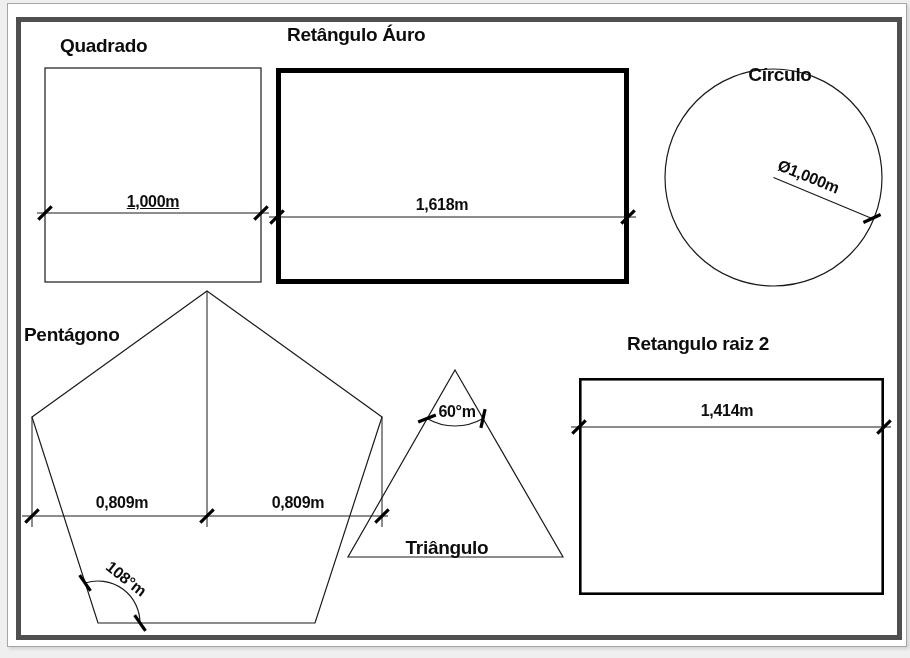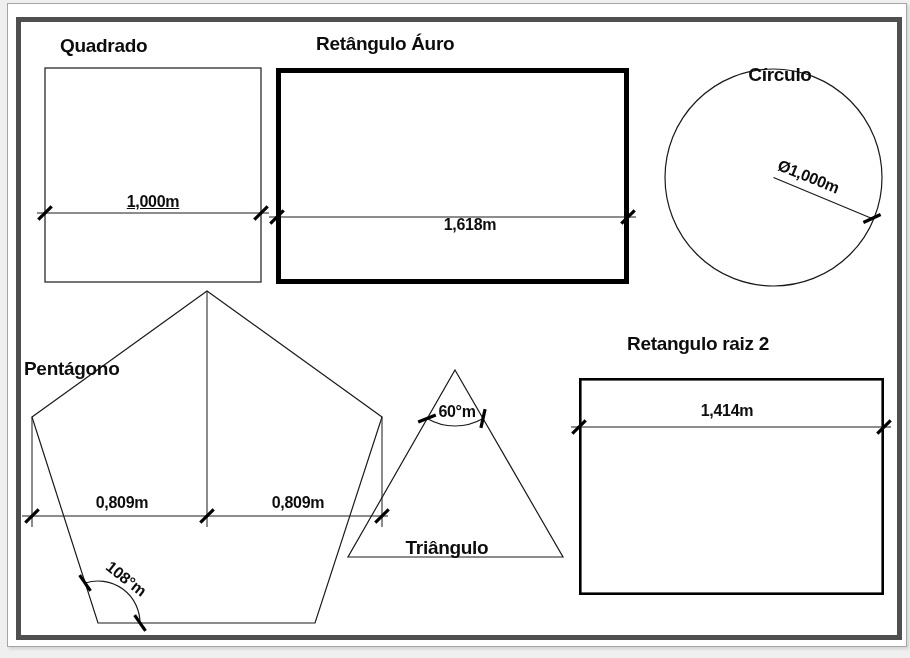--- a/index.html
+++ b/index.html
@@ -114,33 +114,33 @@
   </g>
   <g>
     <line x1="571" y1="427" x2="891" y2="427" stroke-width="1"></line>
     <line x1="572.3" y1="433.7" x2="585.7" y2="420.3" stroke="#000" stroke-width="3.2"></line>
     <line x1="877.3" y1="433.7" x2="890.7" y2="420.3" stroke="#000" stroke-width="3.2"></line>
   </g>
 </svg>
 
 <div class="label shape-title" style="left:23px; top:35px;margin-left:37px;">Quadrado</div>
 
-<div class="label shape-title" style="left:287px; top:33px;margin-left:29px;">Retângulo Áuro</div>
+<div class="label shape-title" style="left:287px; top:24px;">Retângulo Áuro</div>
 
 <div class="label shape-title centered" style="left:780px; top:35px;margin-top:29px;">Círculo</div>
 
-<div class="label shape-title" style="left:24px; top:324px;margin-top:34px;">Pentágono</div>
+<div class="label shape-title" style="left:24px; top:324px;">Pentágono</div>
 
 <div class="label shape-title centered" style="left:447px; top:537px;">Triângulo</div>
 
 <div class="label shape-title centered" style="left:698px; top:333px;">Retangulo raiz 2</div>
 
 <div class="label dim-label centered" style="left:153px; top:193px;text-decoration:underline;">1,000m</div>
 
-<div class="label dim-label centered" style="left:470px; top:196px;margin-top:20px;">1,618m</div>
+<div class="label dim-label centered" style="left:442px; top:196px;">1,618m</div>
 
 <div class="label dim-label rot" style="left:776px; top:168px; transform: rotate(22deg);">Ø1,000m</div>
 
 <div class="label dim-label centered" style="left:122px; top:494px;">0,809m</div>
 
 <div class="label dim-label centered" style="left:298px; top:494px;">0,809m</div>
 
 <div class="label dim-label rot" style="left:103px; top:570px; transform: rotate(38deg);">108°m</div>
 
 <div class="label dim-label centered" style="left:457px; top:403px;">60°m</div>

